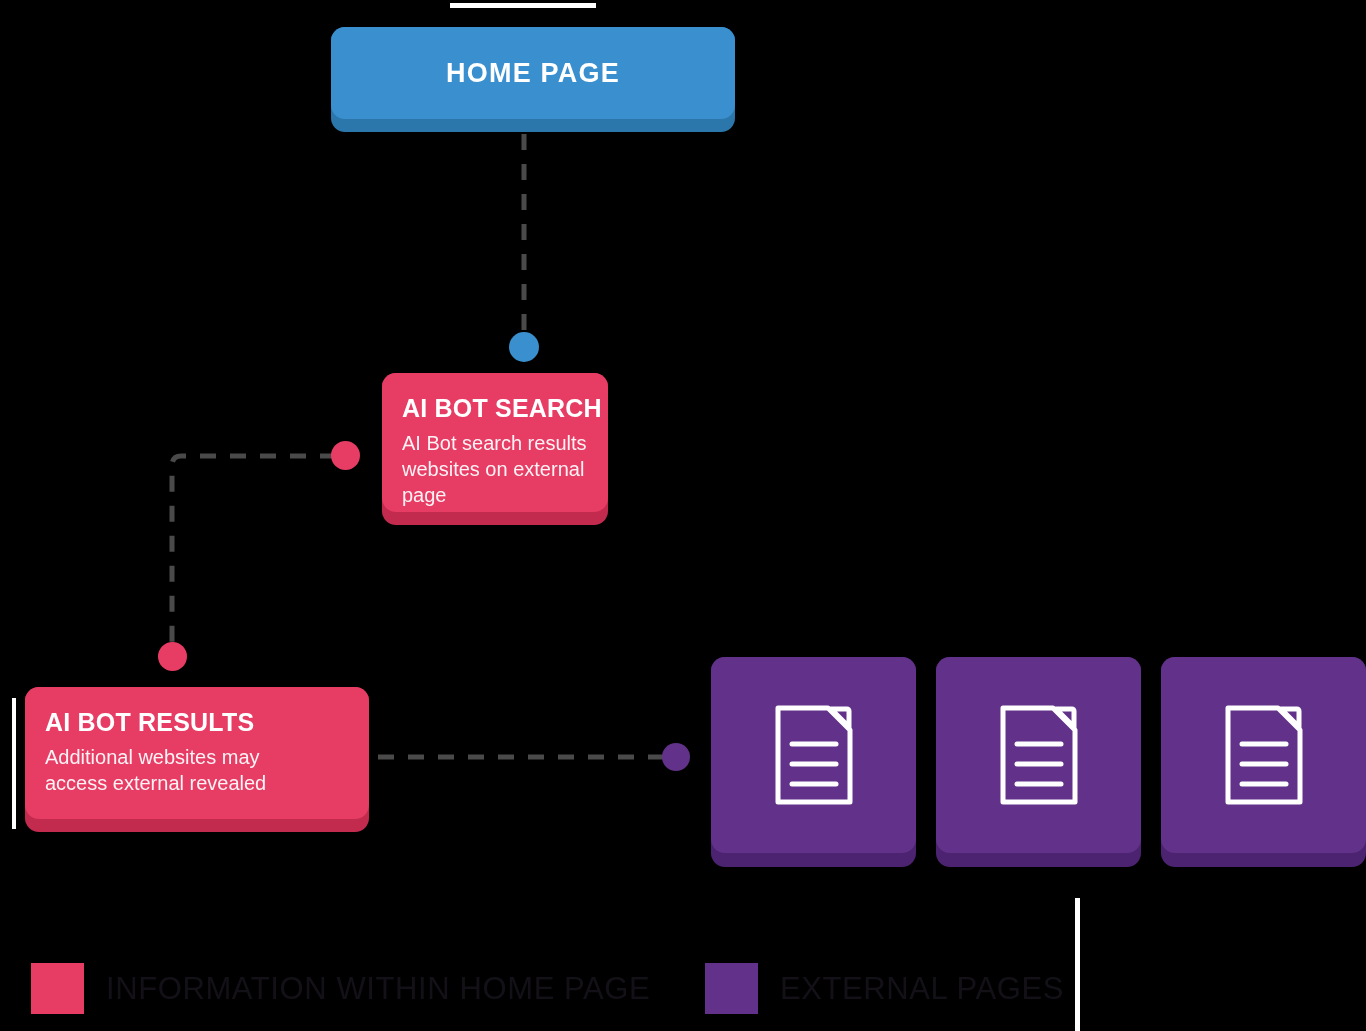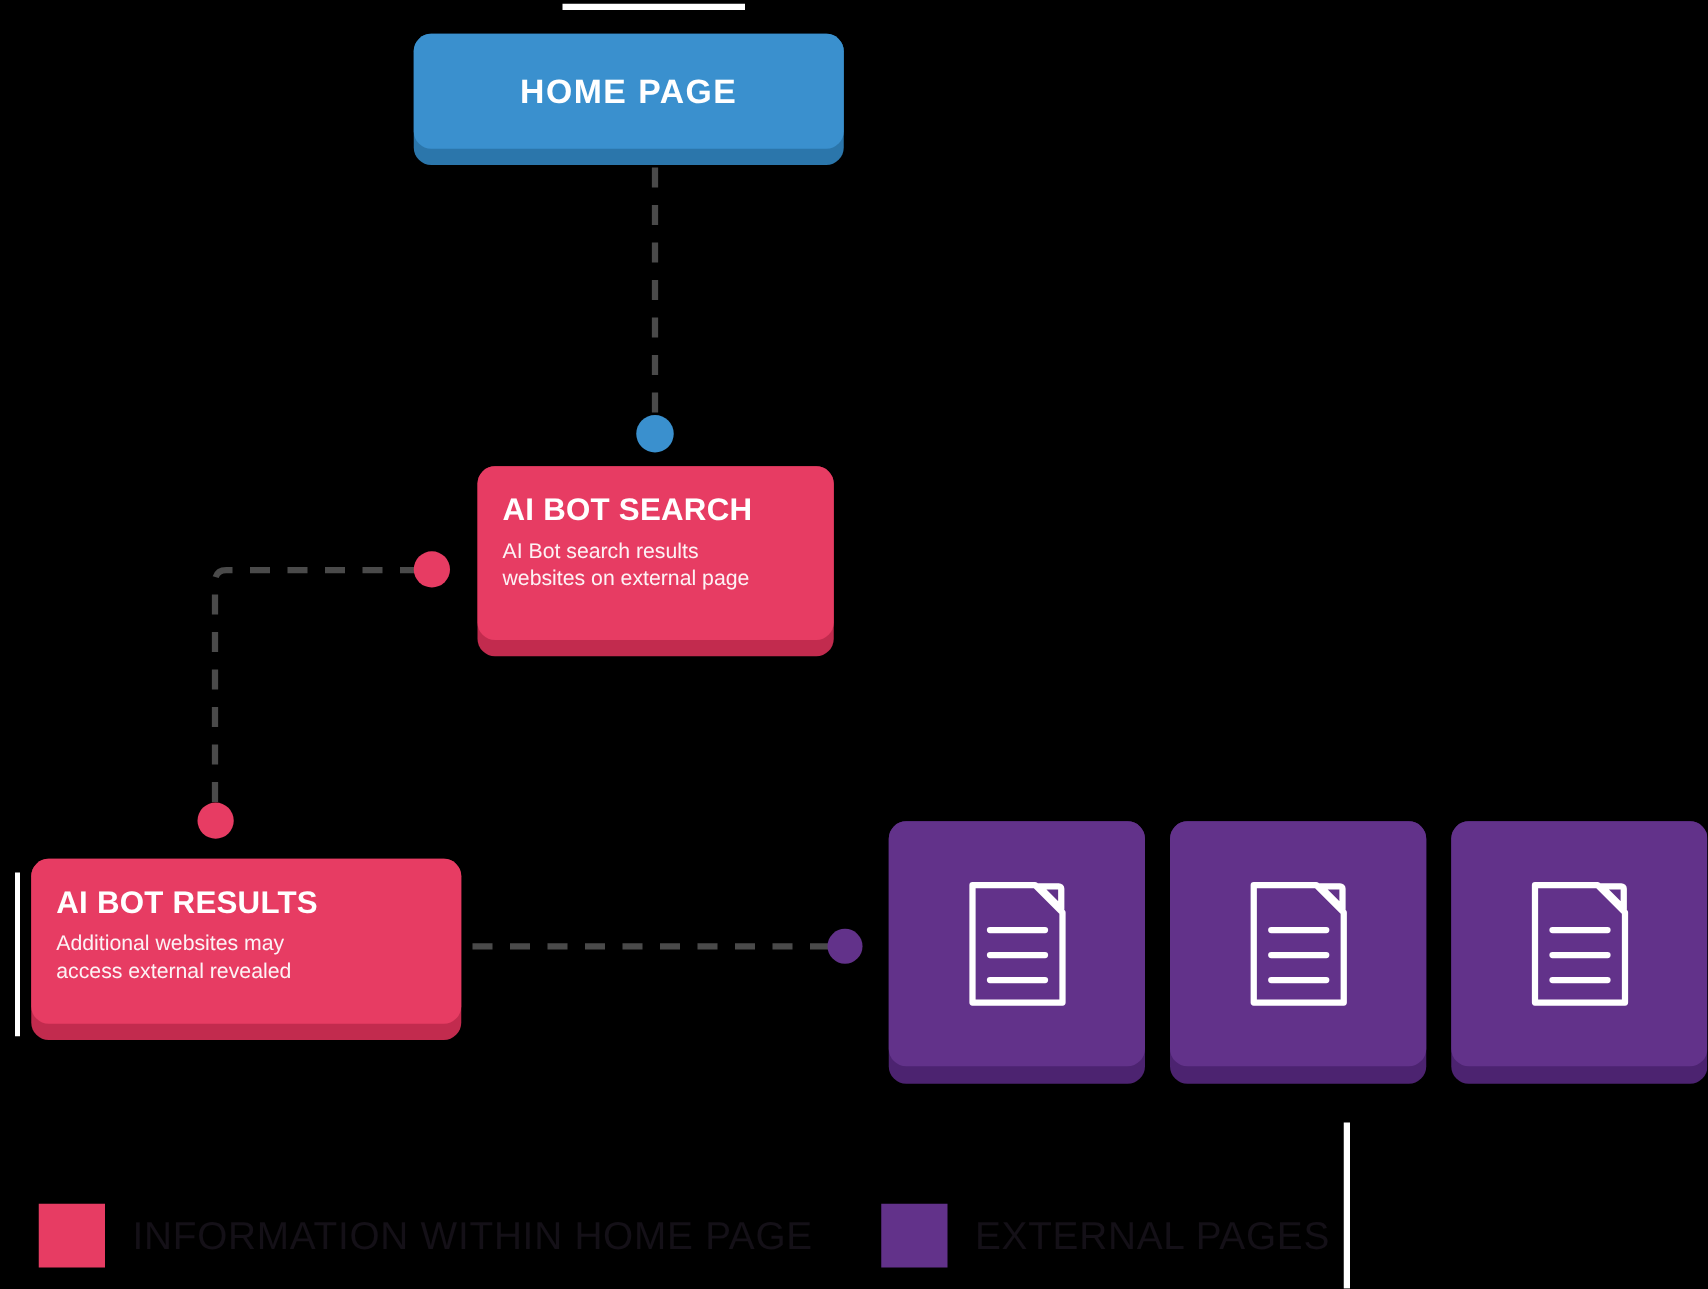--- a/index.html
+++ b/index.html
@@ -30,41 +30,41 @@
     z-index: 2;
   }
   .card .edge {
     position: absolute;
     left: 0; right: 0; bottom: 0;
     border-radius: 14px;
     z-index: 1;
   }
 
   
-  #home-card { left: 331px; top: 27px; width: 344px; height: 105px; padding-left: 26px; }
+  #home-card { left: 331px; top: 27px; width: 404px; height: 105px; padding-left: 26px; }
   #home-card .face { height: 92px; background: #3a90ce; }
   #home-card .edge { height: 105px; background: #2b76ab; }
   .home-label {
     position: absolute;
     z-index: 3;
     left: 0; right: 0; top: 0;
     height: 92px;
     display: flex;
     align-items: center;
     justify-content: center;
     color: #ffffff;
     font-size: 27px;
     font-weight: bold;
     letter-spacing: 1.2px;
   }
 
   
   .pink-card .face { background: #e73c63; }
   .pink-card .edge { background: #c22b4e; }
-  #search-card { left: 382px; top: 373px; width: 285px; height: 152px; }
+  #search-card { left: 382px; top: 373px; width: 226px; height: 152px; }
   #search-card .face { height: 139px; }
   #search-card .edge { height: 152px; }
   #results-card { left: 25px; top: 687px; width: 344px; height: 145px; }
   #results-card .face { height: 132px; }
   #results-card .edge { height: 145px; }
 
   .pink-text {
     position: absolute;
     z-index: 3;
     left: 20px;
@@ -75,21 +75,21 @@
     color: #ffffff;
     font-size: 25px;
     font-weight: bold;
     letter-spacing: 0.2px;
     line-height: 1.05;
     margin: 0 0 9px 0;
     white-space: nowrap;
   }
   .node-desc {
     color: #fdf2f5;
-    font-size: 17px;
+    font-size: 20px;
     font-weight: normal;
     line-height: 1.3;
     margin: 0;
   }
 
   
   .purple-card .face { background: #62328a; }
   .purple-card .edge { background: #4c2370; }
   .purple-card { width: 205px; height: 210px; }
   .purple-card .face { height: 196px; }

